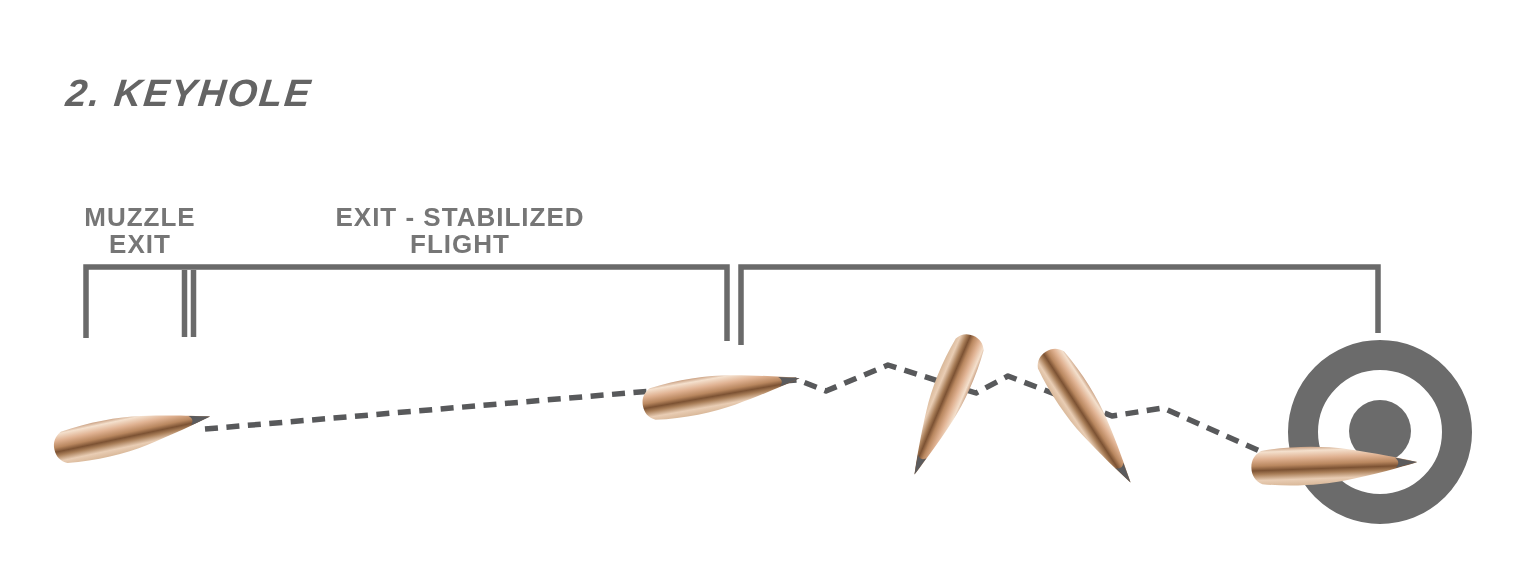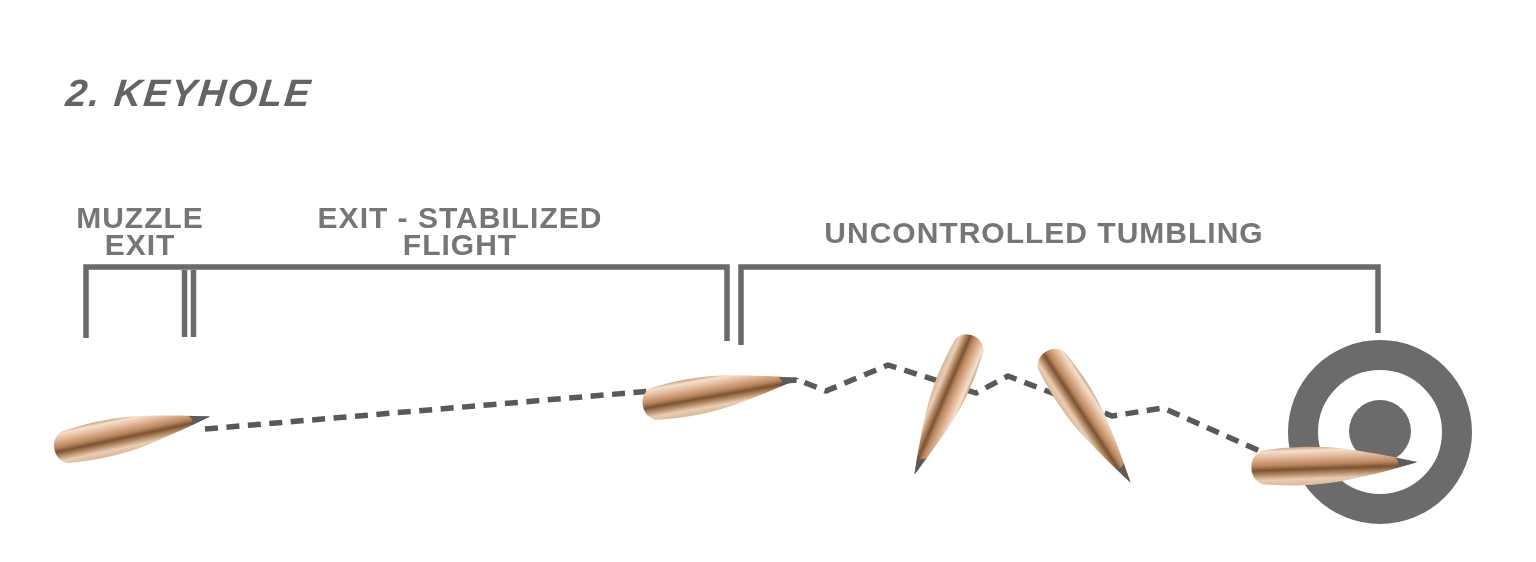--- a/index.html
+++ b/index.html
@@ -20,21 +20,21 @@
     font-weight: bold;
     font-style: italic;
     letter-spacing: 2px;
     color: #646464;
     transform: skewX(-6deg);
     white-space: nowrap;
   }
   .phase-label {
     position: absolute;
     color: #767676;
-    font-size: 30px;
+    font-size: 26px;
     line-height: 27px;
     font-weight: bold;
     letter-spacing: 1px;
     text-align: center;
     white-space: pre-line;
   }
   #lbl-muzzle  { left: 15px;  width: 250px; top: 204px; }
   #lbl-spin    { left: 310px; width: 300px; top: 204px; }
   #lbl-tumble  { left: 794px; width: 500px; top: 219px; }
   .diagram-svg { position: absolute; left: 0; top: 0; }
@@ -45,21 +45,20 @@
 <div class="stage">
 
   <h1 class="title">2. KEYHOLE</h1>
 
   <div class="phase-label" id="lbl-muzzle">MUZZLE
 EXIT</div>
 
   <div class="phase-label" id="lbl-spin">EXIT - STABILIZED
 FLIGHT</div>
 
-  <div class="phase-label" id="lbl-tumble">UNCONTROLLED TUMBLING</div>
 
   <svg class="diagram-svg" width="1536" height="562" viewBox="0 0 1536 562">
     <defs>
       <linearGradient id="copper" x1="0" y1="0" x2="0" y2="1">
         <stop offset="0" stop-color="#caa183"></stop>
         <stop offset="0.10" stop-color="#f4e0cd"></stop>
         <stop offset="0.28" stop-color="#e0b292"></stop>
         <stop offset="0.46" stop-color="#b9875f"></stop>
         <stop offset="0.58" stop-color="#7c5233"></stop>
         <stop offset="0.68" stop-color="#a97e58"></stop>

